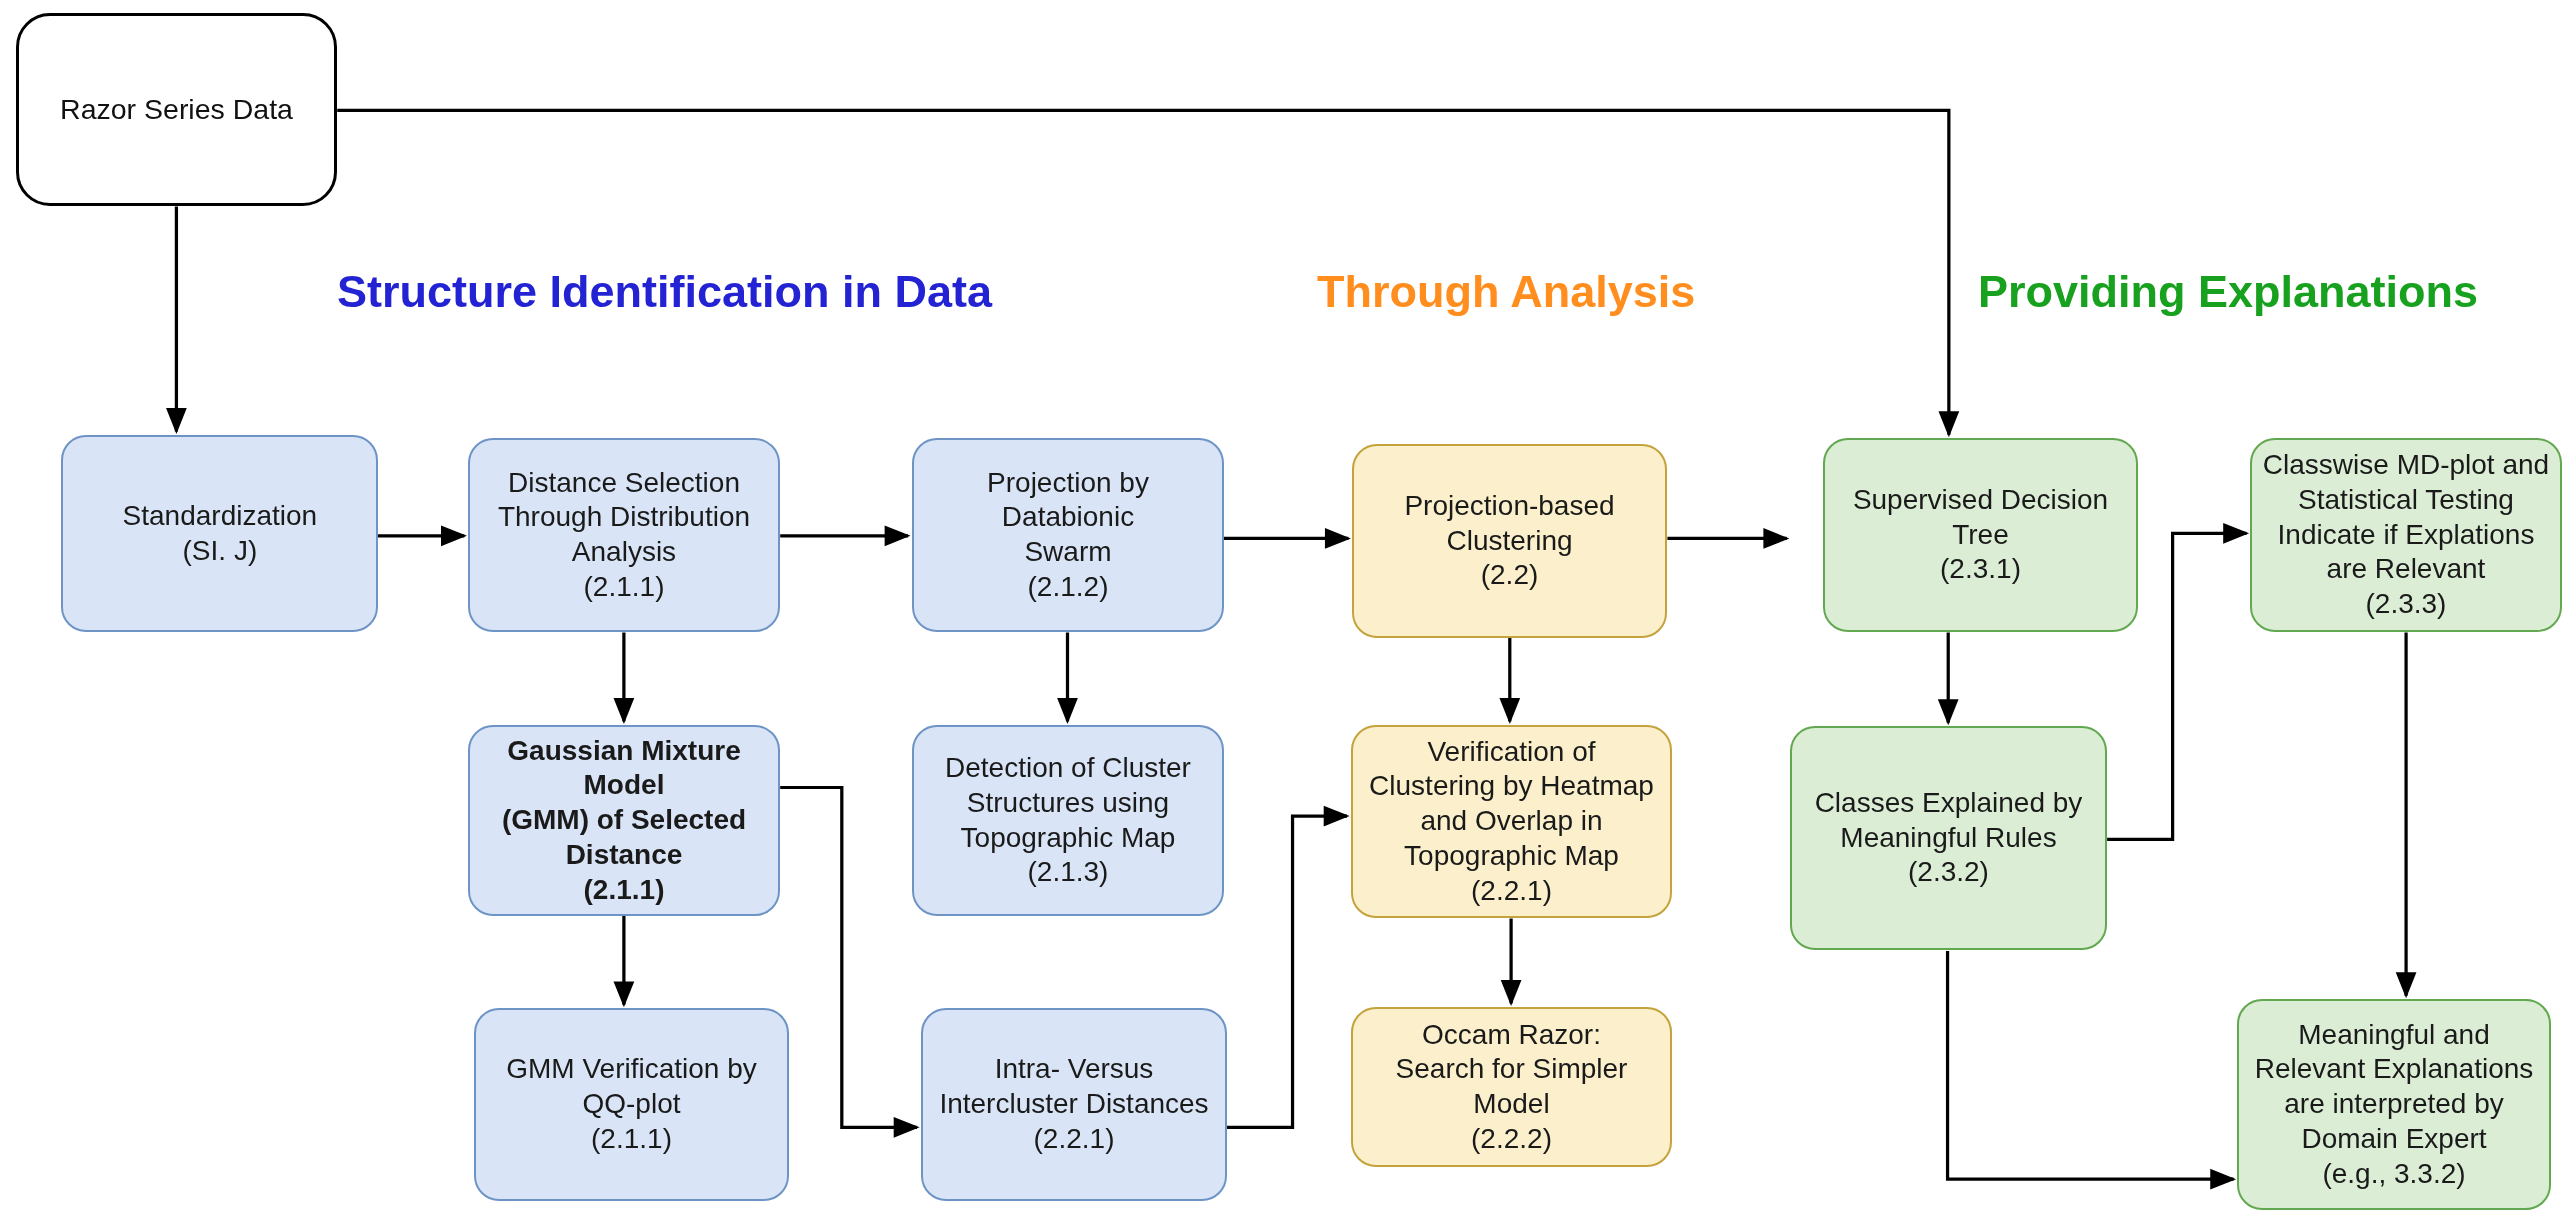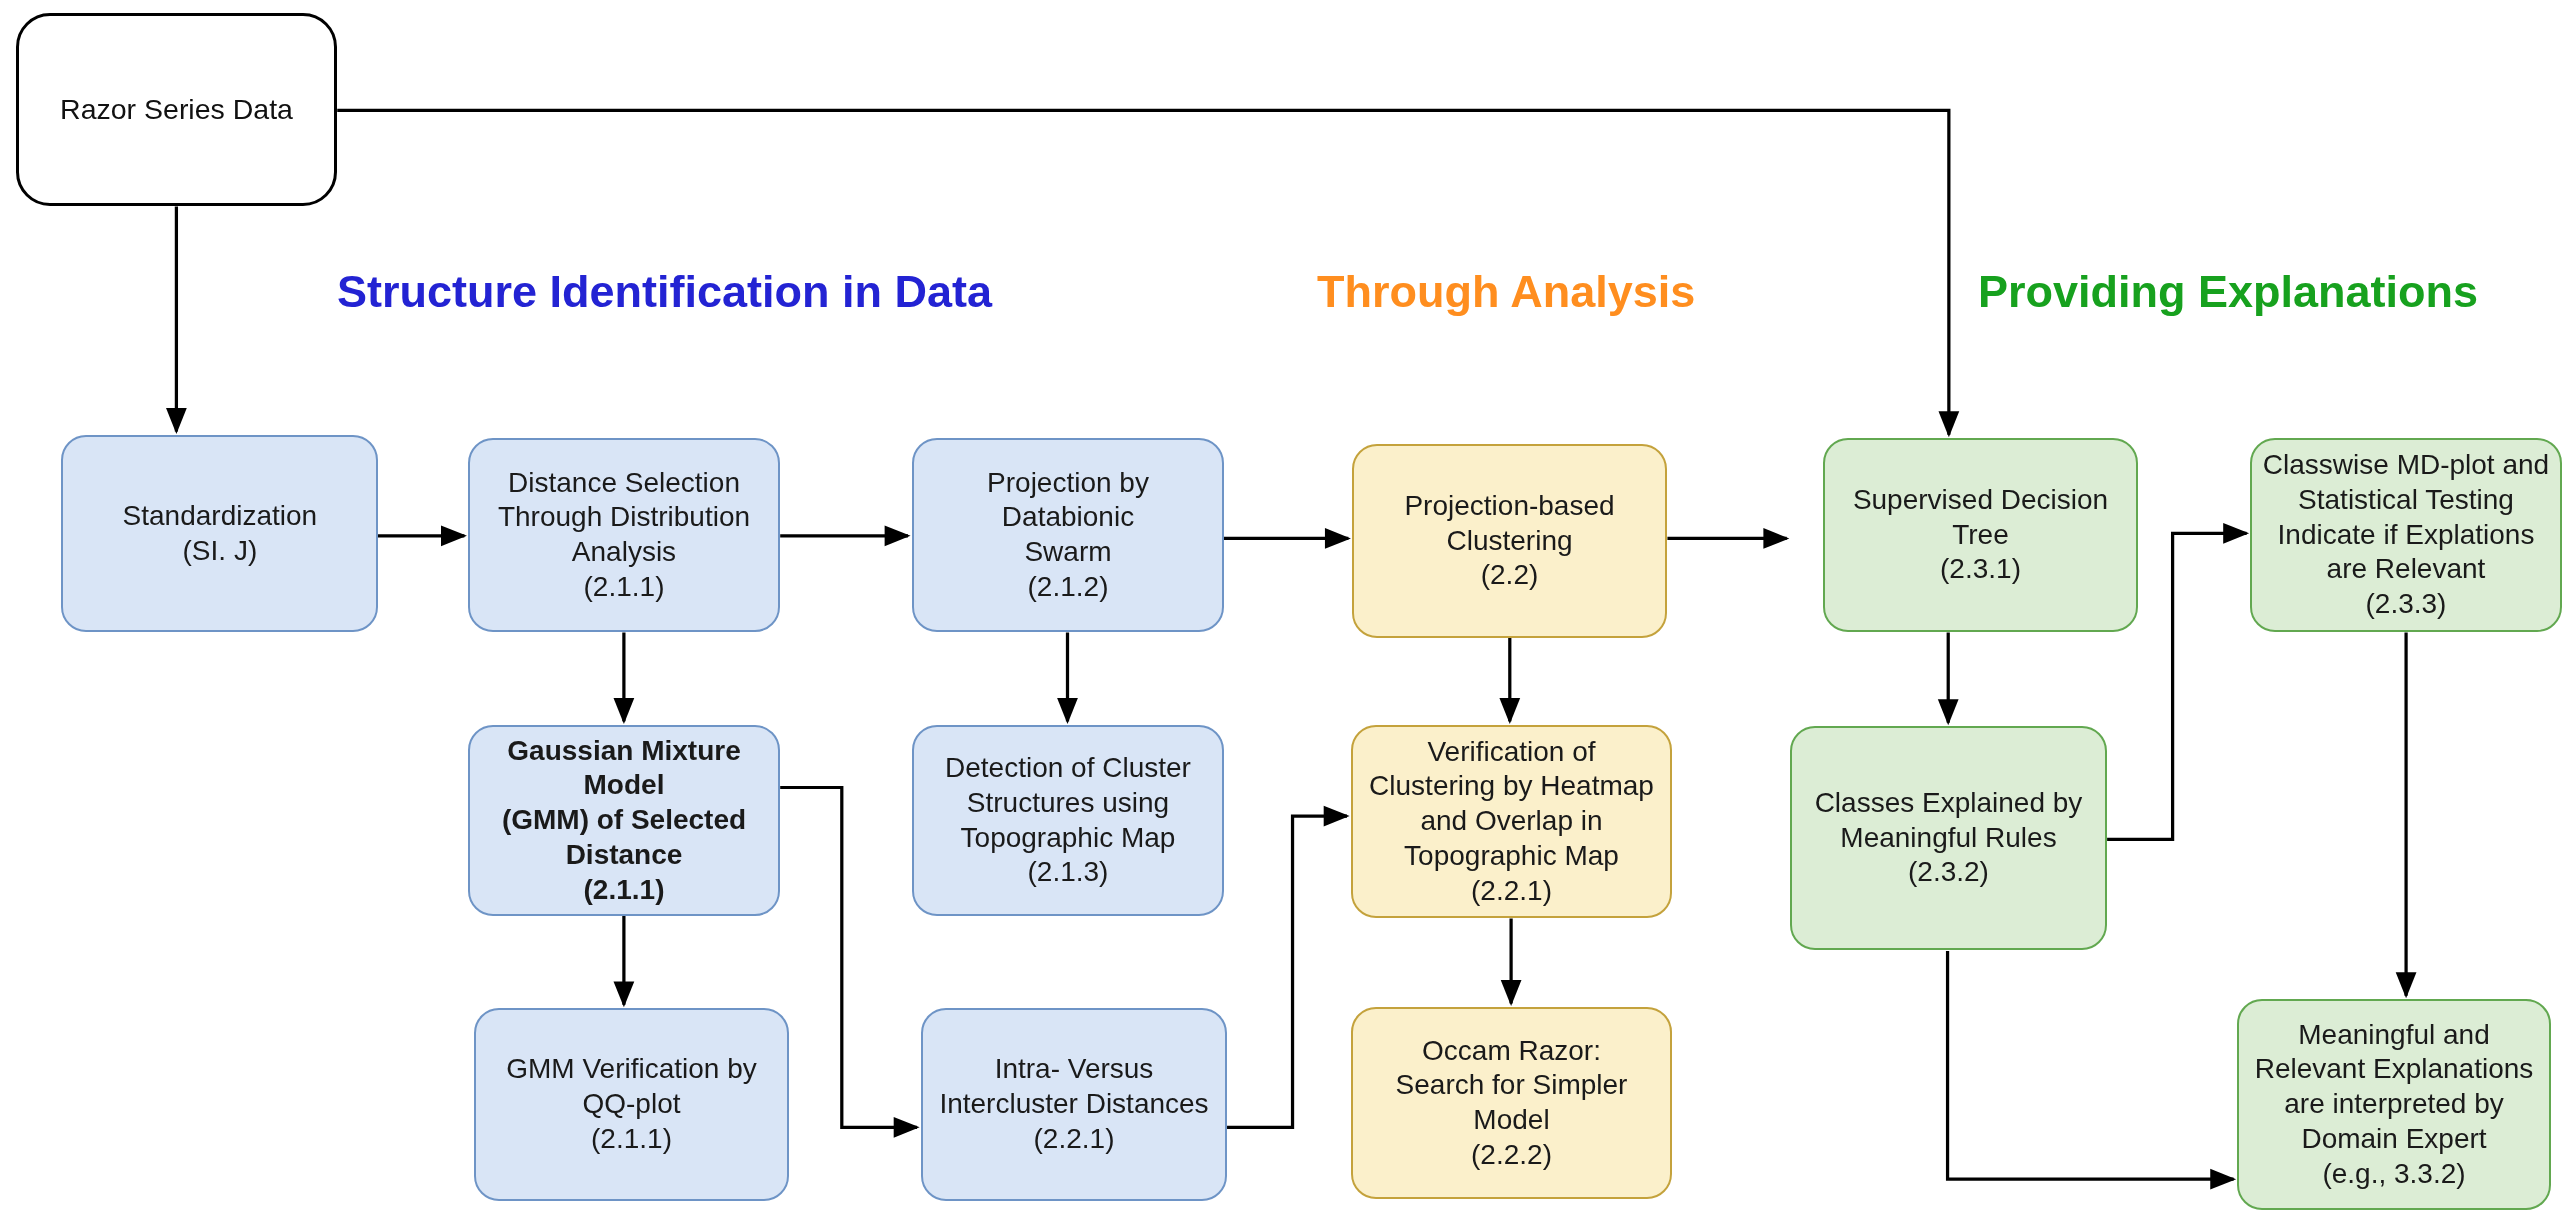--- a/index.html
+++ b/index.html
@@ -113,21 +113,21 @@
 (2.3.2)</div>
 
   <div class="node blue" style="left:474px;top:1008px;width:315px;height:193px;">GMM Verification by
 QQ-plot
 (2.1.1)</div>
 
   <div class="node blue" style="left:921px;top:1008px;width:306px;height:193px;">Intra- Versus
 Intercluster Distances
 (2.2.1)</div>
 
-  <div class="node yellow" style="left:1351px;top:1007px;width:321px;height:192px;">Occam Razor:
+  <div class="node yellow" style="left:1351px;top:1007px;width:321px;height:160px;">Occam Razor:
 Search for Simpler
 Model
 (2.2.2)</div>
 
   <div class="node green" style="left:2237px;top:999px;width:314px;height:211px;">Meaningful and
 Relevant Explanations
 are interpreted by
 Domain Expert
 (e.g., 3.3.2)</div>
 

